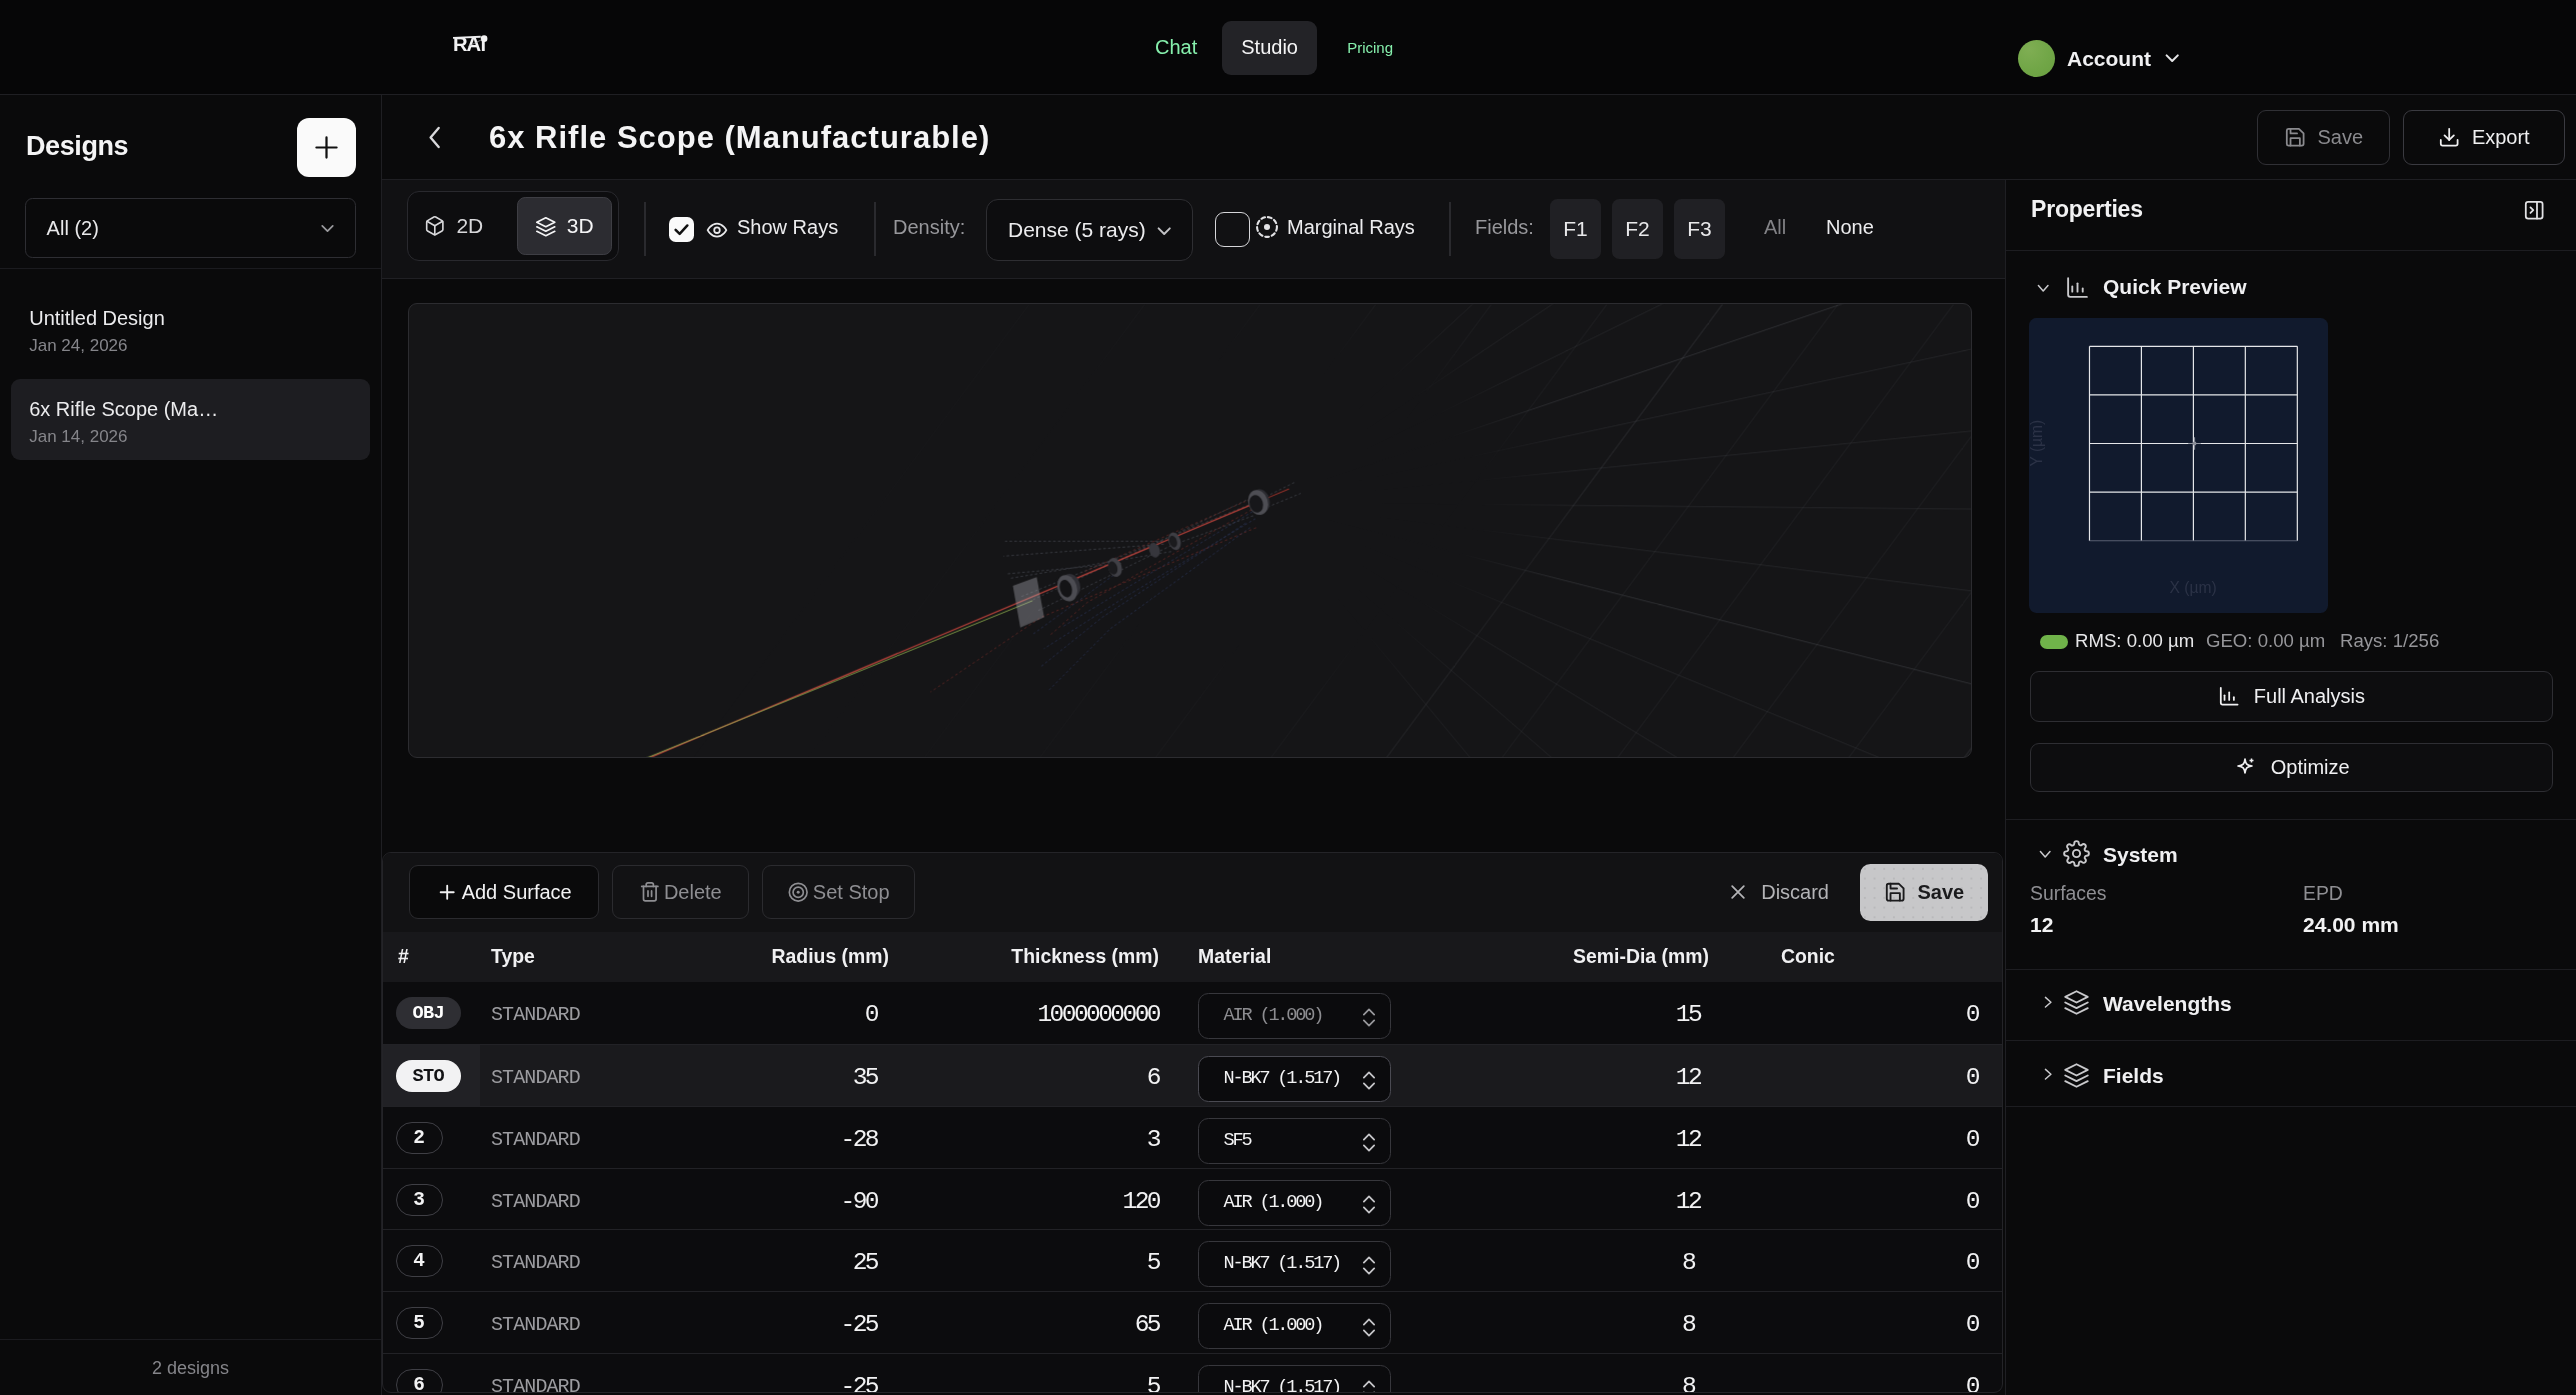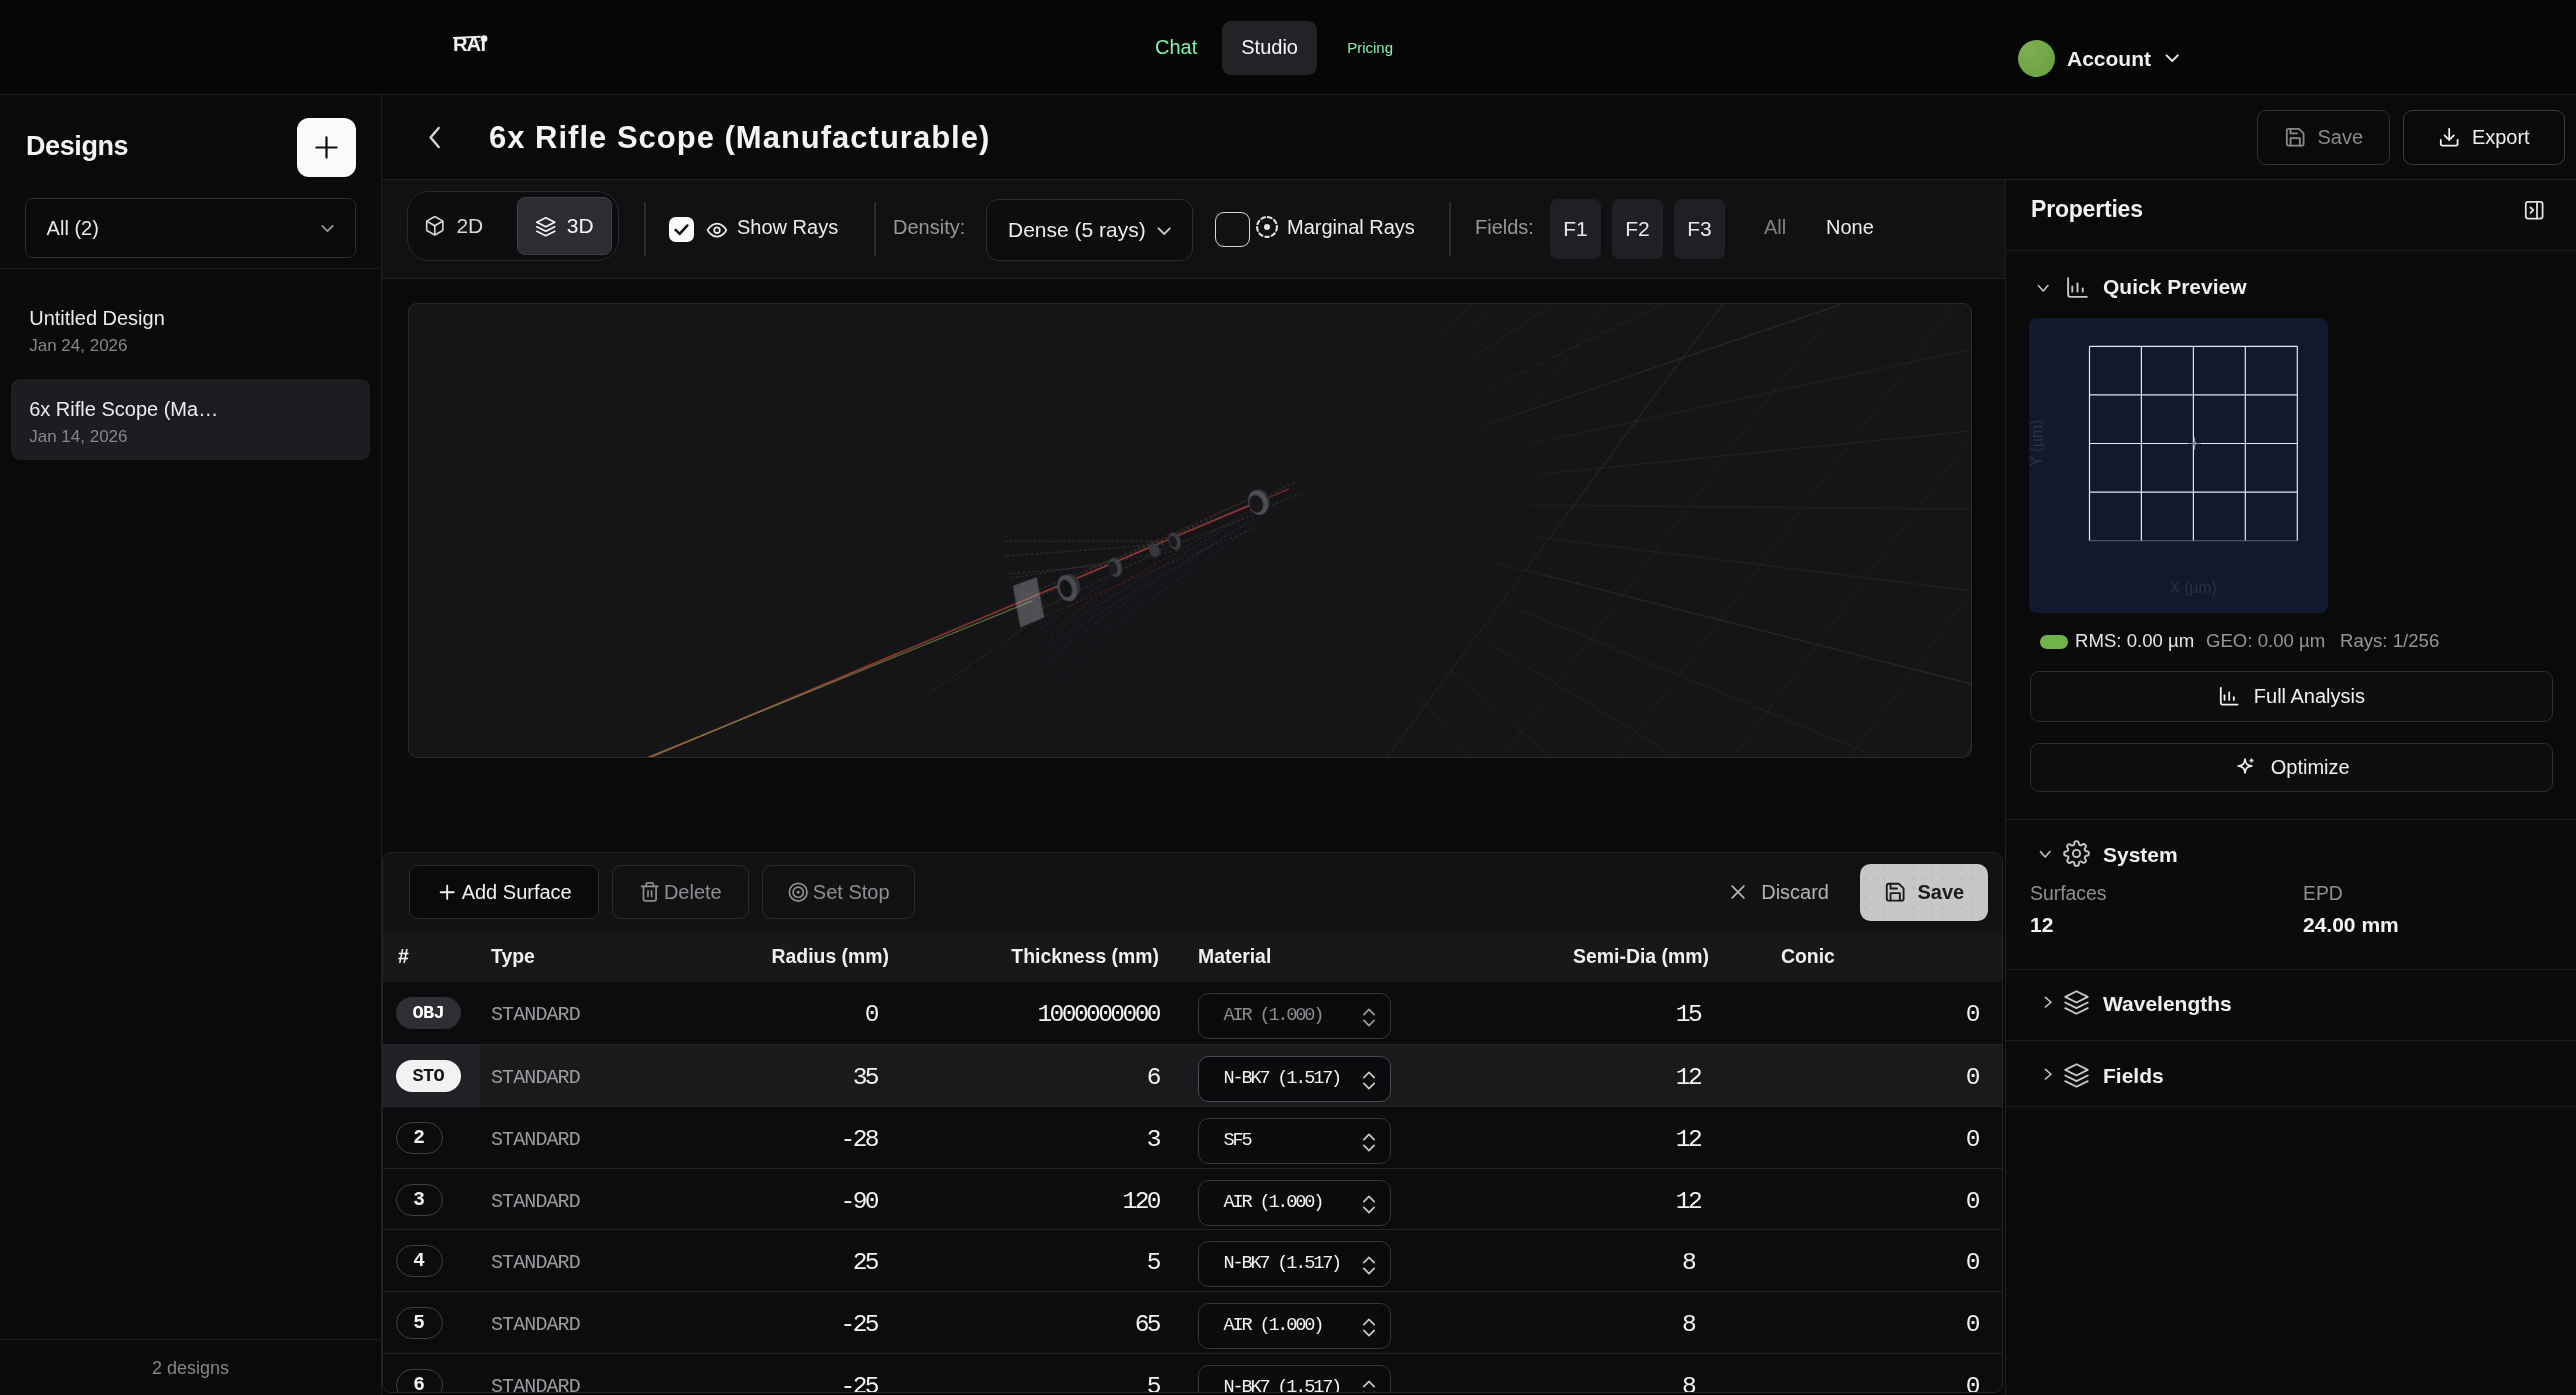--- a/index.html
+++ b/index.html
@@ -36,21 +36,21 @@
 
 
 #hband { left:382px; top:95px; width:2194px; height:85px; border-bottom:0.7px solid #1f1f23; background:#0a0a0b; }
 #htitle { position:absolute; left:107px; top:25px; font-size:31px; font-weight:700; letter-spacing:1px; color:#f4f4f5; }
 .hbtn { position:absolute; top:15px; height:55px; border:1.1px solid #303035; border-radius:9px; display:flex; align-items:center; justify-content:center; gap:11.2px; font-size:20px; font-weight:500; }
 #btn-save-top { left:1875px; width:133px; color:#8a8a8e; }
 #btn-export { left:2021px; width:162px; color:#f0f0f1; border-color:#3a3a40; }
 
 
 #toolbar { left:382px; top:180px; width:1623px; height:99px; border-bottom:0.7px solid #202024; background:#111113; }
-#seg { position:absolute; left:25px; top:11.2px; width:212px; height:70px; background:#0d0d0f; border:1.1px solid #29292e; border-radius:22px; }
+#seg { position:absolute; left:25px; top:11.2px; width:212px; height:70px; background:#0d0d0f; border:1.1px solid #29292e; border-radius:12px; }
 #seg .s2d { position:absolute; left:16.4px; top:0; height:100%; display:flex; align-items:center; gap:10.4px; color:#d8d8db; font-size:21px; font-weight:500; }
 #seg .s3d { position:absolute; left:109px; top:5.2px; width:95px; height:58px; background:#2c2c31; border:0.7px solid #3e3e44; border-radius:8.2px; display:flex; align-items:center; justify-content:center; gap:9.7px; color:#f5f5f6; font-size:21px; font-weight:500; }
 .vdiv { position:absolute; top:22.4px; width:1.5px; height:54px; background:#2a2a2e; }
 .tb-lab { position:absolute; font-size:20px; color:#97979b; top:36px; }
 .tb-txt { position:absolute; font-size:20px; color:#ececee; font-weight:500; top:36px; }
 #cb1 { position:absolute; left:287px; top:37px; width:25px; height:25px; background:#fafafa; border-radius:6.7px; }
 #cb2 { position:absolute; left:833px; top:32px; width:35px; height:35px; border:1.9px solid #d6d6d9; border-radius:9px; }
 #density-sel { position:absolute; left:604px; top:18.6px; width:207px; height:62px; background:#0d0d0f; border:1.1px solid #2e2e32; border-radius:12px; }
 #density-sel .lab { position:absolute; left:21px; top:18px; font-size:21px; color:#ececee; }
 .fbtn { position:absolute; top:19.4px; width:51px; height:60px; background:#202024; border-radius:7.5px; display:flex; align-items:center; justify-content:center; font-size:21px; font-weight:500; color:#e8e8ea; }

